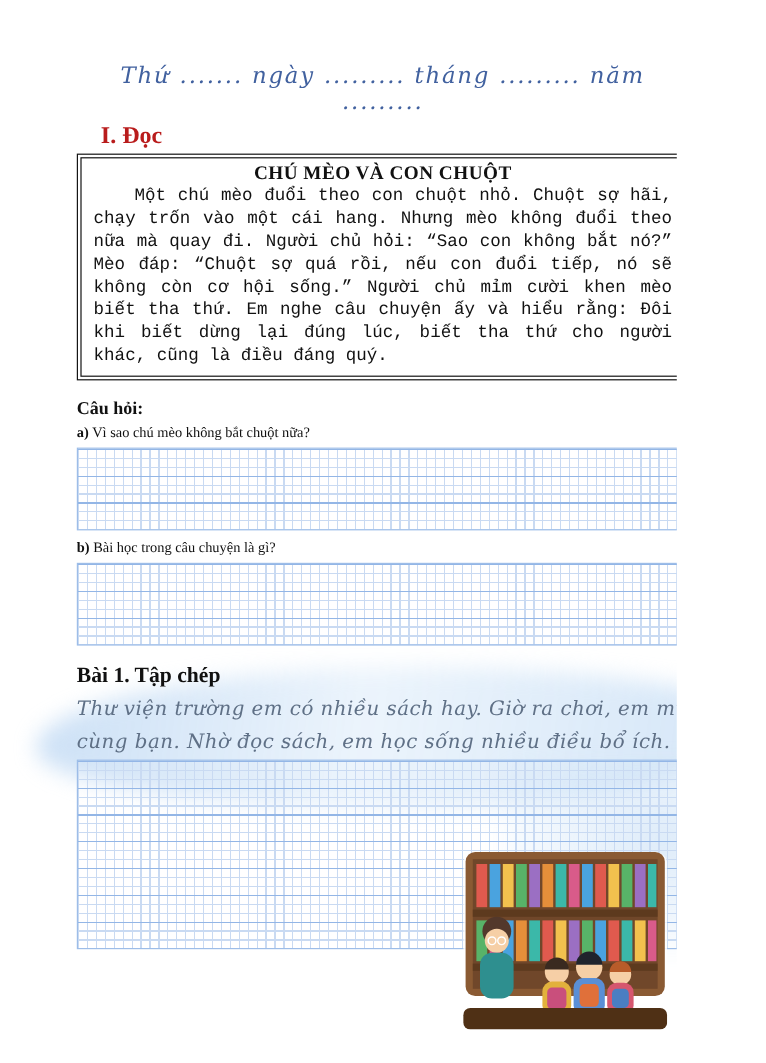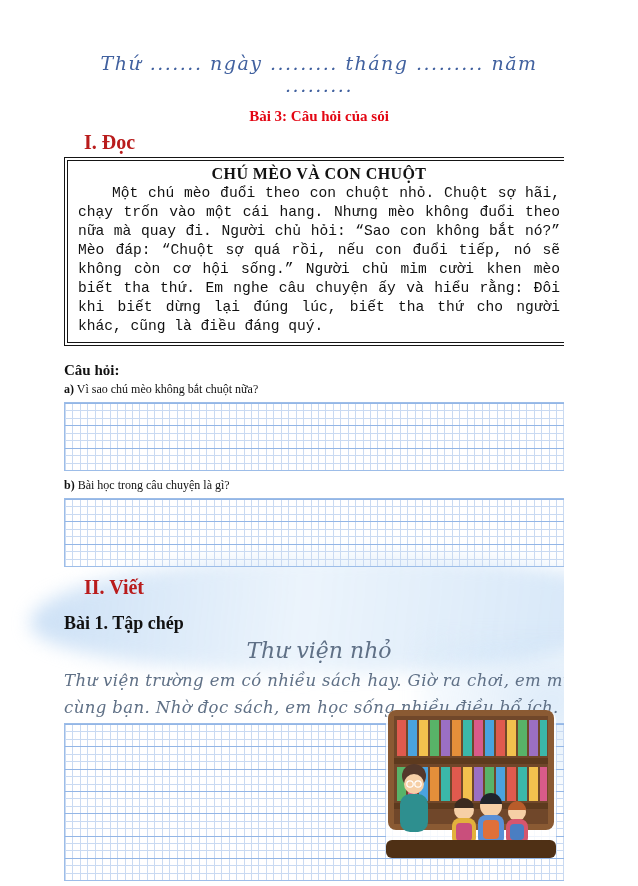--- a/index.html
+++ b/index.html
@@ -77,21 +77,20 @@
 
 <div class="page">
 
   <div class="wash wash-1"></div>
   <div class="wash wash-2"></div>
 
   <div class="content">
 
     <div class="date-line">Thứ ....... ngày ......... tháng ......... năm .........</div>
 
-    <div class="lesson-title">Bài 3: Câu hỏi của sói</div>
 
     <div class="section-label">I. Đọc</div>
 
     <div class="story-box">
       <div class="story-title">CHÚ MÈO VÀ CON CHUỘT</div>
       <p class="story-text">Một chú mèo đuổi theo con chuột nhỏ. Chuột sợ hãi, chạy trốn vào một cái hang. Nhưng mèo không đuổi theo nữa mà quay đi. Người chủ hỏi: “Sao con không bắt nó?” Mèo đáp: “Chuột sợ quá rồi, nếu con đuổi tiếp, nó sẽ không còn cơ hội sống.” Người chủ mỉm cười khen mèo biết tha thứ. Em nghe câu chuyện ấy và hiểu rằng: Đôi khi biết dừng lại đúng lúc, biết tha thứ cho người khác, cũng là điều đáng quý.</p>
     </div>
 
     <div class="questions-label">Câu hỏi:</div>
 
@@ -102,25 +101,23 @@
 
     <div class="grid"></div>
 
     <div class="question qb">
       <span class="prefix">b)</span>
       <span>Bài học trong câu chuyện là gì?</span>
     </div>
 
     <div class="grid"></div>
 
-    <div class="section-label writing">II. Viết</div>
 
     <div class="exercise-label">Bài 1. Tập chép</div>
 
-    <div class="handwriting passage-title">Thư viện nhỏ</div>
 
     <div class="handwriting passage-line">Thư viện trường em có nhiều sách hay. Giờ ra chơi, em mượn sách đọc</div>
     <div class="handwriting passage-line">cùng bạn. Nhờ đọc sách, em học sống nhiều điều bổ ích.</div>
 
     <div class="grid grid-big"></div>
 
   </div>
 
   <svg class="illustration" viewBox="0 0 170 148" xmlns="http://www.w3.org/2000/svg">
 

